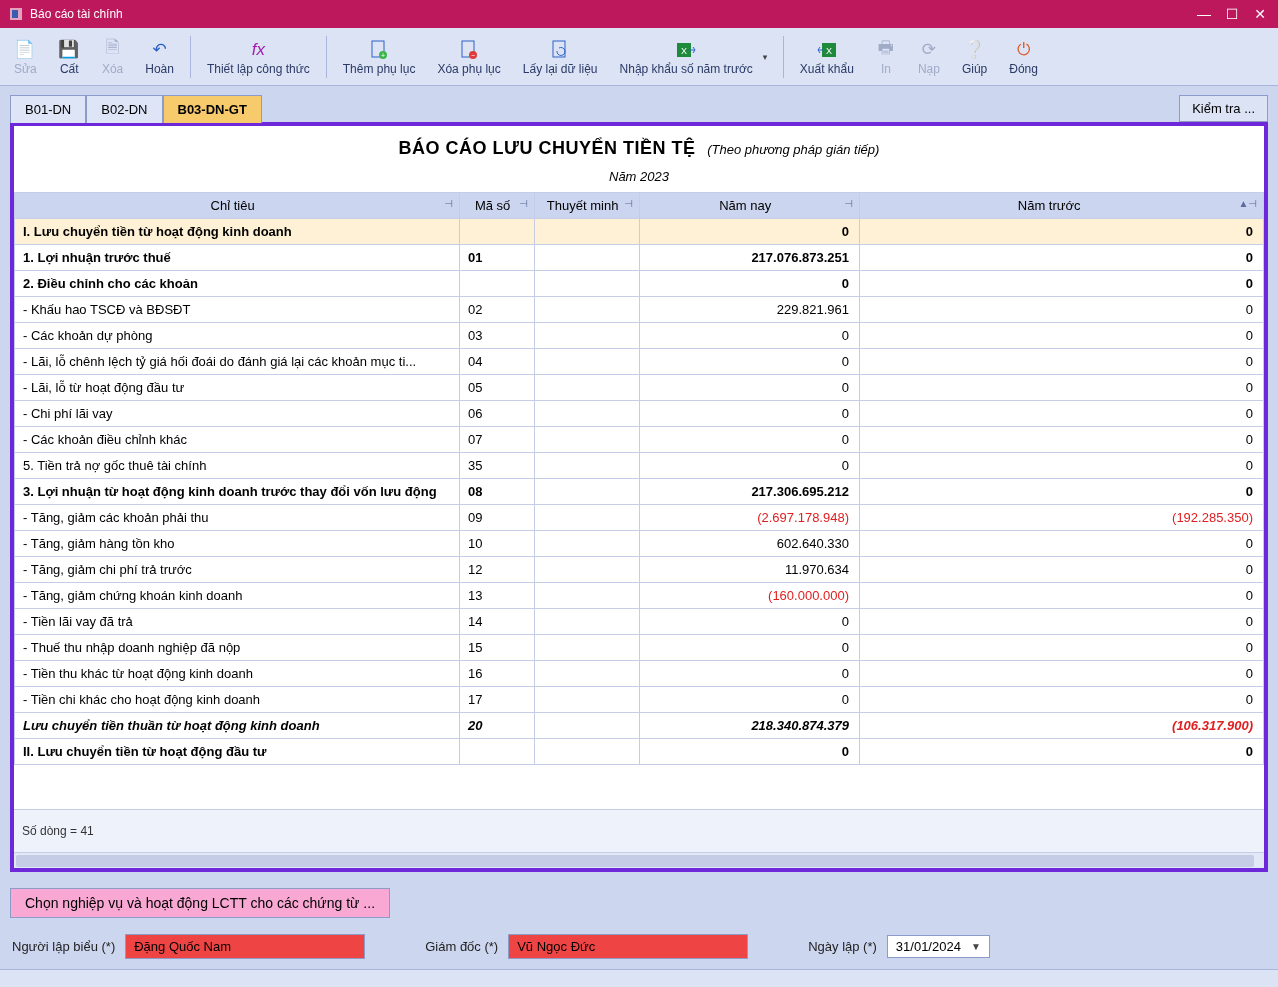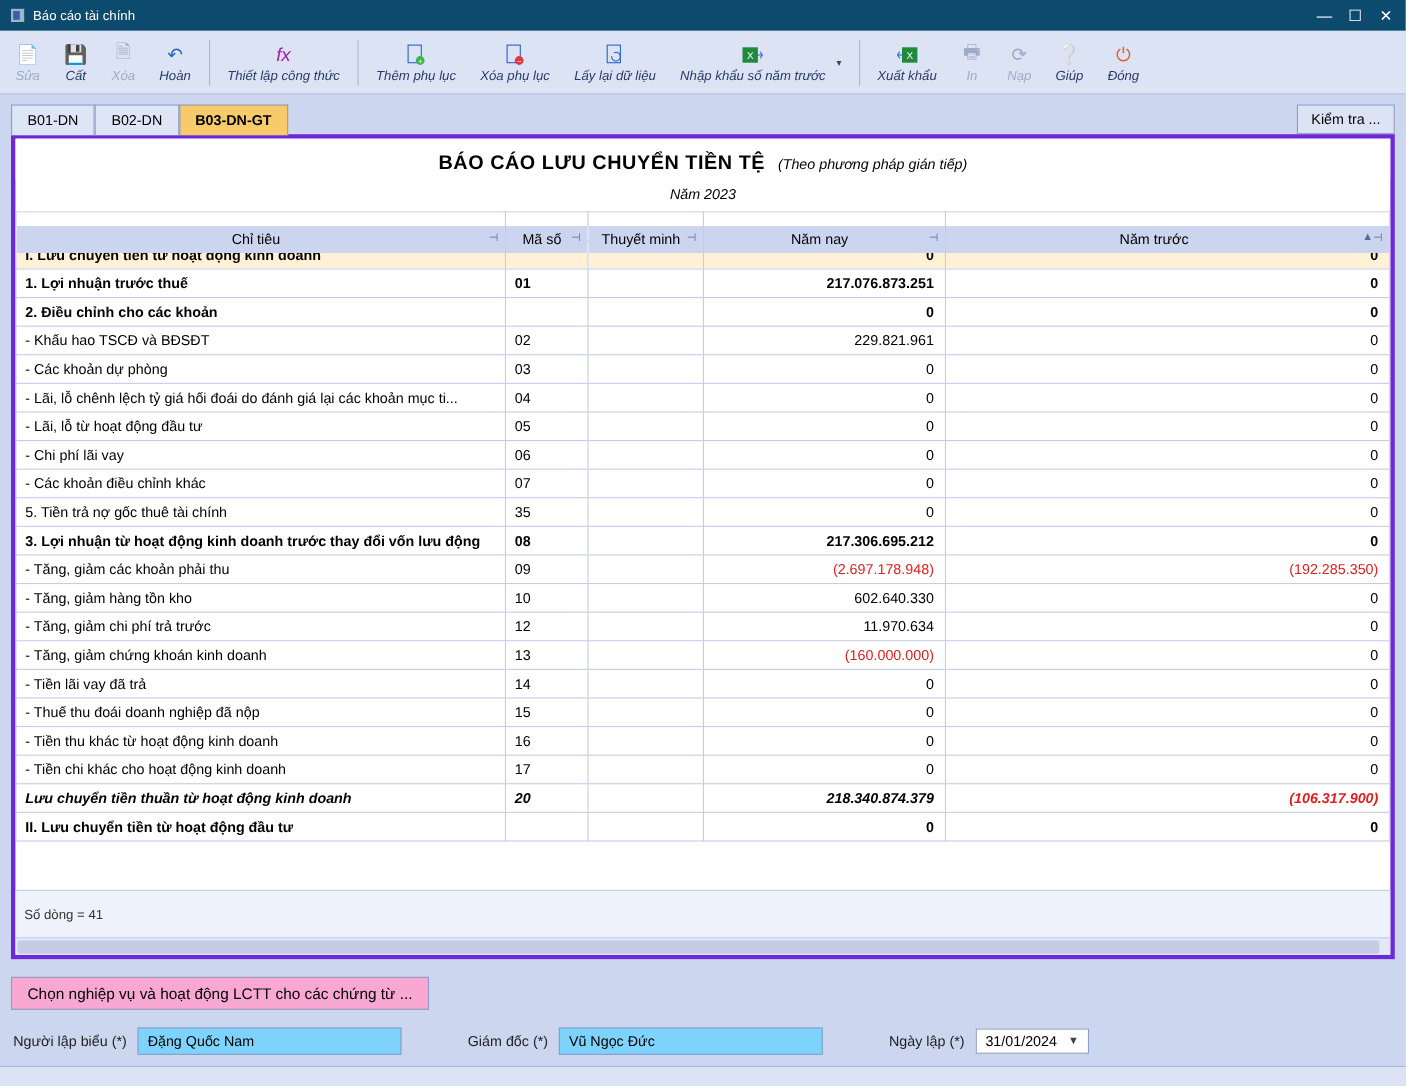--- a/index.html
+++ b/index.html
@@ -1,45 +1,45 @@
 <!DOCTYPE html>
 <html><head>
 <meta charset="utf-8">
 <style>
 * { box-sizing: border-box; margin: 0; padding: 0; font-family: Arial, sans-serif; }
 body { background: #cdd6ef; width: 1278px; height: 987px; overflow: hidden; font-size: 13px; }
 .window { display: flex; flex-direction: column; height: 100%; }
-.titlebar { background: #0c4a6e; color: #fff; height: 28px; display: flex; align-items: center; padding: 0 8px; justify-content: space-between; }
+.titlebar { background: #be185d; color: #fff; height: 28px; display: flex; align-items: center; padding: 0 8px; justify-content: space-between; }
 .titlebar-left { display: flex; align-items: center; gap: 6px; }
 .titlebar-icon { width: 16px; height: 16px; }
 .titlebar-title { font-size: 12px; }
 .titlebar-controls { display: flex; gap: 8px; }
 .titlebar-controls span { cursor: pointer; font-size: 14px; width: 20px; text-align:center; }
 .toolbar { background: #dce3f5; border-bottom: 1px solid #a9b5dd; height: 58px; display: flex; align-items: center; padding: 0 4px; gap: 2px; }
 .tool { display: flex; flex-direction: column; align-items: center; justify-content: center; min-width: 40px; padding: 2px 10px; cursor: pointer; border-radius: 3px; font-size: 12px; color: #2a3a66; }
 .tool.disabled { color: #a0abc8; cursor: default; }
 .tool .ico { height: 24px; display: flex; align-items: center; justify-content: center; font-size: 17px; }
-.tool .lbl { white-space: nowrap; font-style: italic; }
+.tool .lbl { white-space: nowrap; }
 .tool-sep { width: 1px; height: 42px; background: #a9b5dd; margin: 0 4px; }
 .dropdown-caret { width: 14px; display: flex; align-items: center; font-size: 9px; color:#444; }
 .tool-wrap { display:flex; align-items:center; }
 .tabs-row { display: flex; align-items: center; background: #cdd6ef; padding: 8px 10px 0 10px; gap: 0; }
 .tabs-row .spacer { flex: 1; }
 .tab { padding: 6px 14px; border: 1px solid #8c9bc8; border-bottom: none; font-size: 13px; background: #dee5f6; cursor: pointer; position: relative; top:1px; }
 .tab.active { background: #f7cb6b; font-weight: bold; z-index:2; }
 .check-btn { padding: 5px 12px; border: 1px solid #8c9bc8; background: #dce3f5; cursor: pointer; font-size: 13px; }
 .content-wrap { flex: 1; display:flex; flex-direction:column; margin: 0 10px 6px 10px; border:4px solid #6d28d9; background:#fff; overflow:hidden;}
 .report-header { text-align: center; padding: 12px 0 4px 0; background:#fff;}
 .report-title { font-size: 18px; font-weight: bold; letter-spacing: .5px; text-transform: uppercase; display:inline;}
 .report-subtitle { font-style: italic; font-size: 13px; margin-left:8px;}
 .report-year { text-align:center; font-style: italic; font-size: 13px; margin: 6px 0 8px 0;}
 .table-container { flex:1; overflow:hidden; position:relative; }
 .grid { width:100%; border-collapse: collapse; table-layout: fixed; }
 .grid th, .grid td { border: 1px solid #c5cde6; padding: 4px 6px; height:26px; }
-.grid thead th { background: #cbd5ef; font-weight: normal; position: sticky; top:12px; }
+.grid thead th { background: #cbd5ef; font-weight: normal; position: sticky; top:0; }
 .grid thead .pin { float:right; font-size:10px; color:#5a6a99;}
 .col-chitieu { width:445px; text-align:center;}
 .col-maso { width:75px; text-align:center;}
 .col-thuyetminh { width:105px; text-align:center;}
 .col-namnay { width:220px; text-align:center;}
 .col-namtruoc { width:auto; text-align:center;}
 .grid tbody td { white-space: nowrap; overflow: hidden; text-overflow: ellipsis; }
 .c-label { text-align: left; padding-left: 8px !important;}
 .c-maso { text-align: left; padding-left: 8px !important;}
 .c-num { text-align: right; padding-right: 10px !important; }
@@ -47,21 +47,21 @@
 .italic td { font-style: italic; }
 .section-hdr td { font-weight: bold; background: #fff1d5; }
 .neg { color: #e02020; }
 .footer-count { background:#eef2fb; border-top:1px solid #c5cde6; padding:14px 8px; font-size:12px; color:#333;}
 .hscroll { height:16px; background:#e3e8f6; border-top:1px solid #c5cde6; position:relative;}
 .hscroll-thumb { position:absolute; left:2px; top:2px; height:12px; width:99%; background:#c5cde6; border-radius:2px; }
 .bottom-action { padding: 10px 10px; }
 .btn { border:1px solid #8c9bc8; background:#f9a8d4; padding:6px 14px; cursor:pointer; font-size:14px; }
 .bottom-form { display:flex; align-items:center; gap: 10px; padding: 6px 12px 10px 12px; }
 .bottom-form label { font-size:13px; color:#222;}
-.bottom-form input { border:1px solid #8c9bc8; background:#7dd3fc; padding:4px 8px; font-size:13px; }
+.bottom-form input { border:1px solid #8c9bc8; background:#ef4444; padding:4px 8px; font-size:13px; }
 .inp-nlb { width: 240px; }
 .inp-gd { width: 240px; }
 .date-box { display:flex; align-items:center; border:1px solid #8c9bc8; background:#fff; padding:3px 8px; gap:10px;}
 .date-box .caret { font-size:10px; color:#444; cursor:pointer;}
 .statusbar { height: 18px; background:#dce3f5; border-top:1px solid #a9b5dd;}
 </style>
 </head>
 <body>
 
 <div class="window">
@@ -314,21 +314,21 @@
               <td class="c-num">0</td>
             </tr>
             <tr class="">
               <td class="c-label">- Tiền lãi vay đã trả</td>
               <td class="c-maso">14</td>
               <td></td>
               <td class="c-num">0</td>
               <td class="c-num">0</td>
             </tr>
             <tr class="">
-              <td class="c-label">- Thuế thu đoái doanh nghiệp đã nộp</td>
+              <td class="c-label">- Thuế thu nhập doanh nghiệp đã nộp</td>
               <td class="c-maso">15</td>
               <td></td>
               <td class="c-num">0</td>
               <td class="c-num">0</td>
             </tr>
             <tr class="">
               <td class="c-label">- Tiền thu khác từ hoạt động kinh doanh</td>
               <td class="c-maso">16</td>
               <td></td>
               <td class="c-num">0</td>

